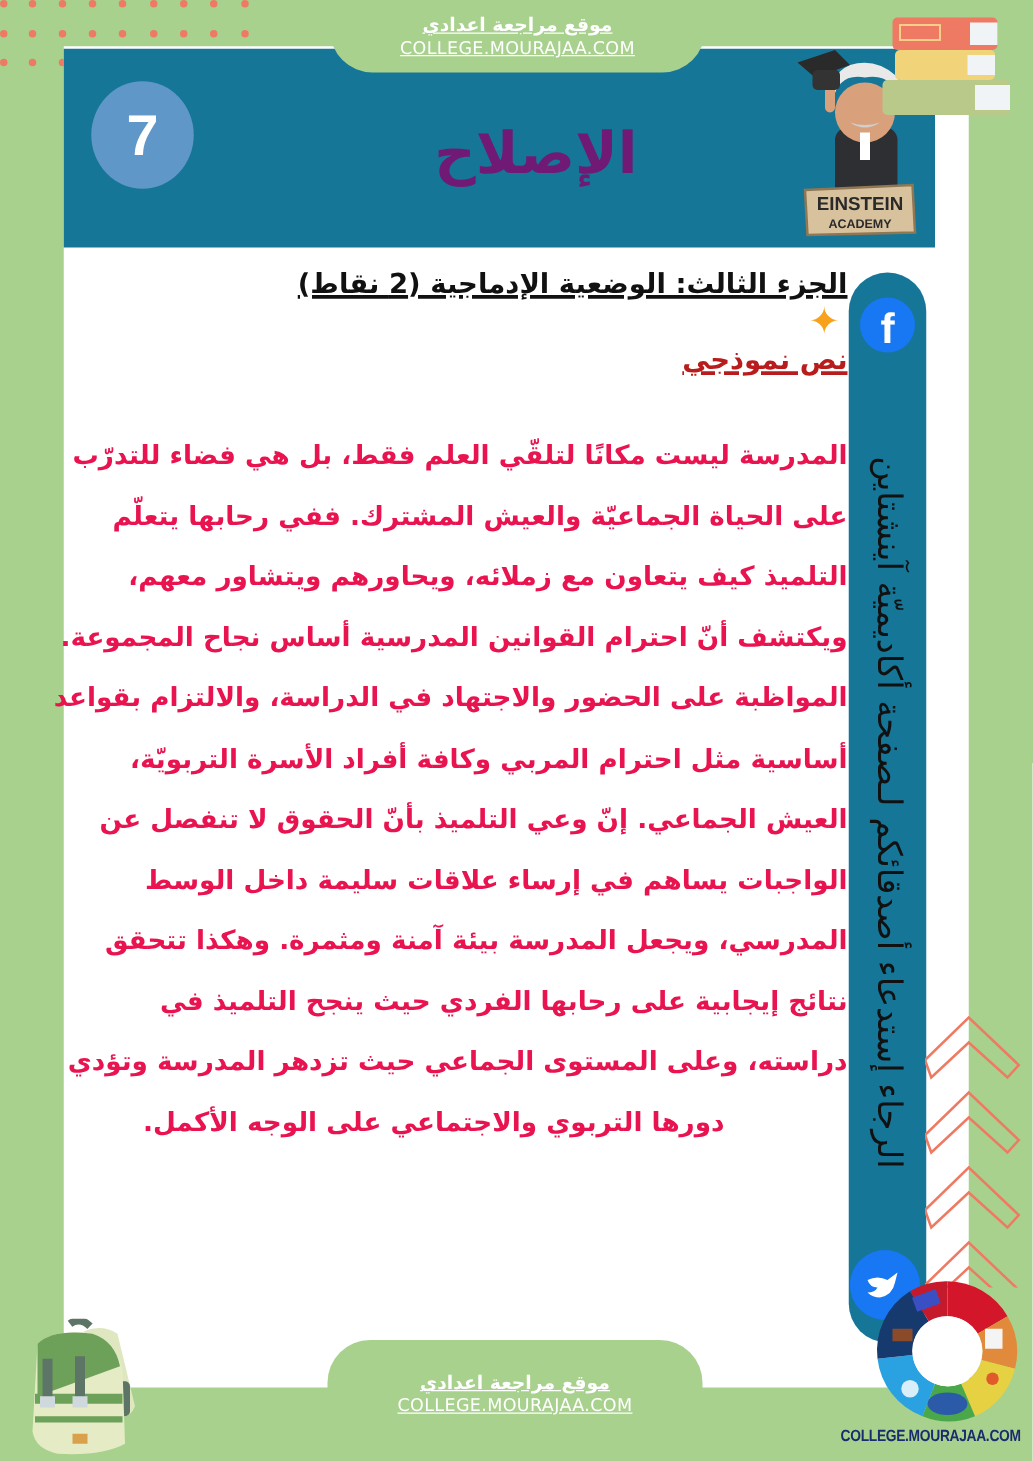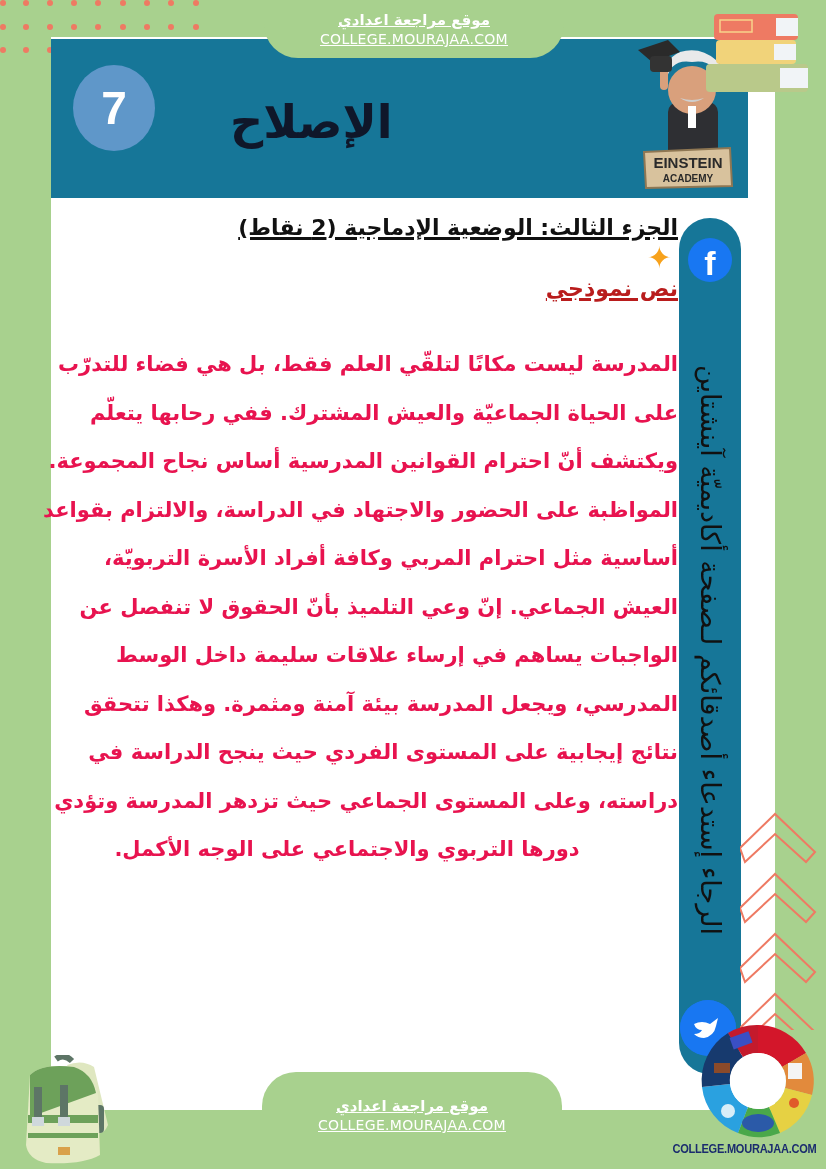--- a/index.html
+++ b/index.html
@@ -19,22 +19,22 @@
     position:absolute; left:51px; top:39px; width:697px; height:159px;
     background:#167698;
   }
   .num-circle {
     position:absolute; left:73px; top:65px; width:82px; height:86px;
     border-radius:50%; background:#5f97c9;
     color:#fff; font-family:"Liberation Sans", sans-serif; font-weight:bold;
     font-size:46px; line-height:86px; text-align:center;
   }
   .title {
-    position:absolute; left:230px; top:92px; width:280px; text-align:left;
-    color:#0f172a; font-family:"DejaVu Sans", sans-serif; font-weight:bold;
+    position:absolute; left:230px; top:92px; width:280px; text-align:right;
+    color:#701a75; font-family:"DejaVu Sans", sans-serif; font-weight:bold;
     font-size:46px; line-height:60px; direction:rtl;
   }
   .top-badge {
     position:absolute; left:264px; top:0; width:300px; height:58px;
     background:#a8d18e; border-radius:0 0 34px 34px;
     text-align:center; color:#fff;
   }
   .badge-line1 { font-family:"DejaVu Sans", sans-serif; font-weight:bold; font-size:15px; text-decoration:underline; line-height:20px; padding-top:10px; direction:rtl; }
   .badge-line2 { font-family:"DejaVu Sans", sans-serif; font-size:14px; text-decoration:underline; line-height:18px; letter-spacing:0.3px; }
 
@@ -180,27 +180,28 @@
 
 <div class="section-heading">
   <span class="u">الجزء الثالث: الوضعية الإدماجية (2 نقاط)</span>
   <span class="sparkle">✦</span>
 </div>
 <div class="subheading">نص نموذجي</div>
 
 <div class="body-text">
   <div class="body-line">المدرسة ليست مكانًا لتلقّي العلم فقط، بل هي فضاء للتدرّب</div>
   <div class="body-line">على الحياة الجماعيّة والعيش المشترك. ففي رحابها يتعلّم</div>
+  <div class="body-line">التلميذ كيف يتعاون مع زملائه، ويحاورهم ويتشاور معهم،</div>
   <div class="body-line">ويكتشف أنّ احترام القوانين المدرسية أساس نجاح المجموعة.</div>
   <div class="body-line">المواظبة على الحضور والاجتهاد في الدراسة، والالتزام بقواعد</div>
   <div class="body-line">أساسية مثل احترام المربي وكافة أفراد الأسرة التربويّة،</div>
   <div class="body-line">العيش الجماعي. إنّ وعي التلميذ بأنّ الحقوق لا تنفصل عن</div>
   <div class="body-line">الواجبات يساهم في إرساء علاقات سليمة داخل الوسط</div>
   <div class="body-line">المدرسي، ويجعل المدرسة بيئة آمنة ومثمرة. وهكذا تتحقق</div>
-  <div class="body-line">نتائج إيجابية على المستوى الفردي حيث ينجح الدراسة في</div>
+  <div class="body-line">نتائج إيجابية على رحابها الفردي حيث ينجح التلميذ في</div>
   <div class="body-line">دراسته، وعلى المستوى الجماعي حيث تزدهر المدرسة وتؤدي</div>
   <div class="body-line last">دورها التربوي والاجتماعي على الوجه الأكمل.</div>
 </div>
 
 <svg class="chevrons" viewBox="0 0 80 240">
   <g fill="none" stroke="#ee7a63" stroke-width="2">
     <path d="M0 58 L35 24 L75 62 L66 72 L35 44 L5 72 Z"></path>
     <path d="M0 118 L35 84 L75 122 L66 132 L35 104 L5 132 Z"></path>
     <path d="M0 178 L35 144 L75 182 L66 192 L35 164 L5 192 Z"></path>
     <path d="M0 238 L35 204 L75 242 L66 252 L35 224 L5 252 Z"></path>

